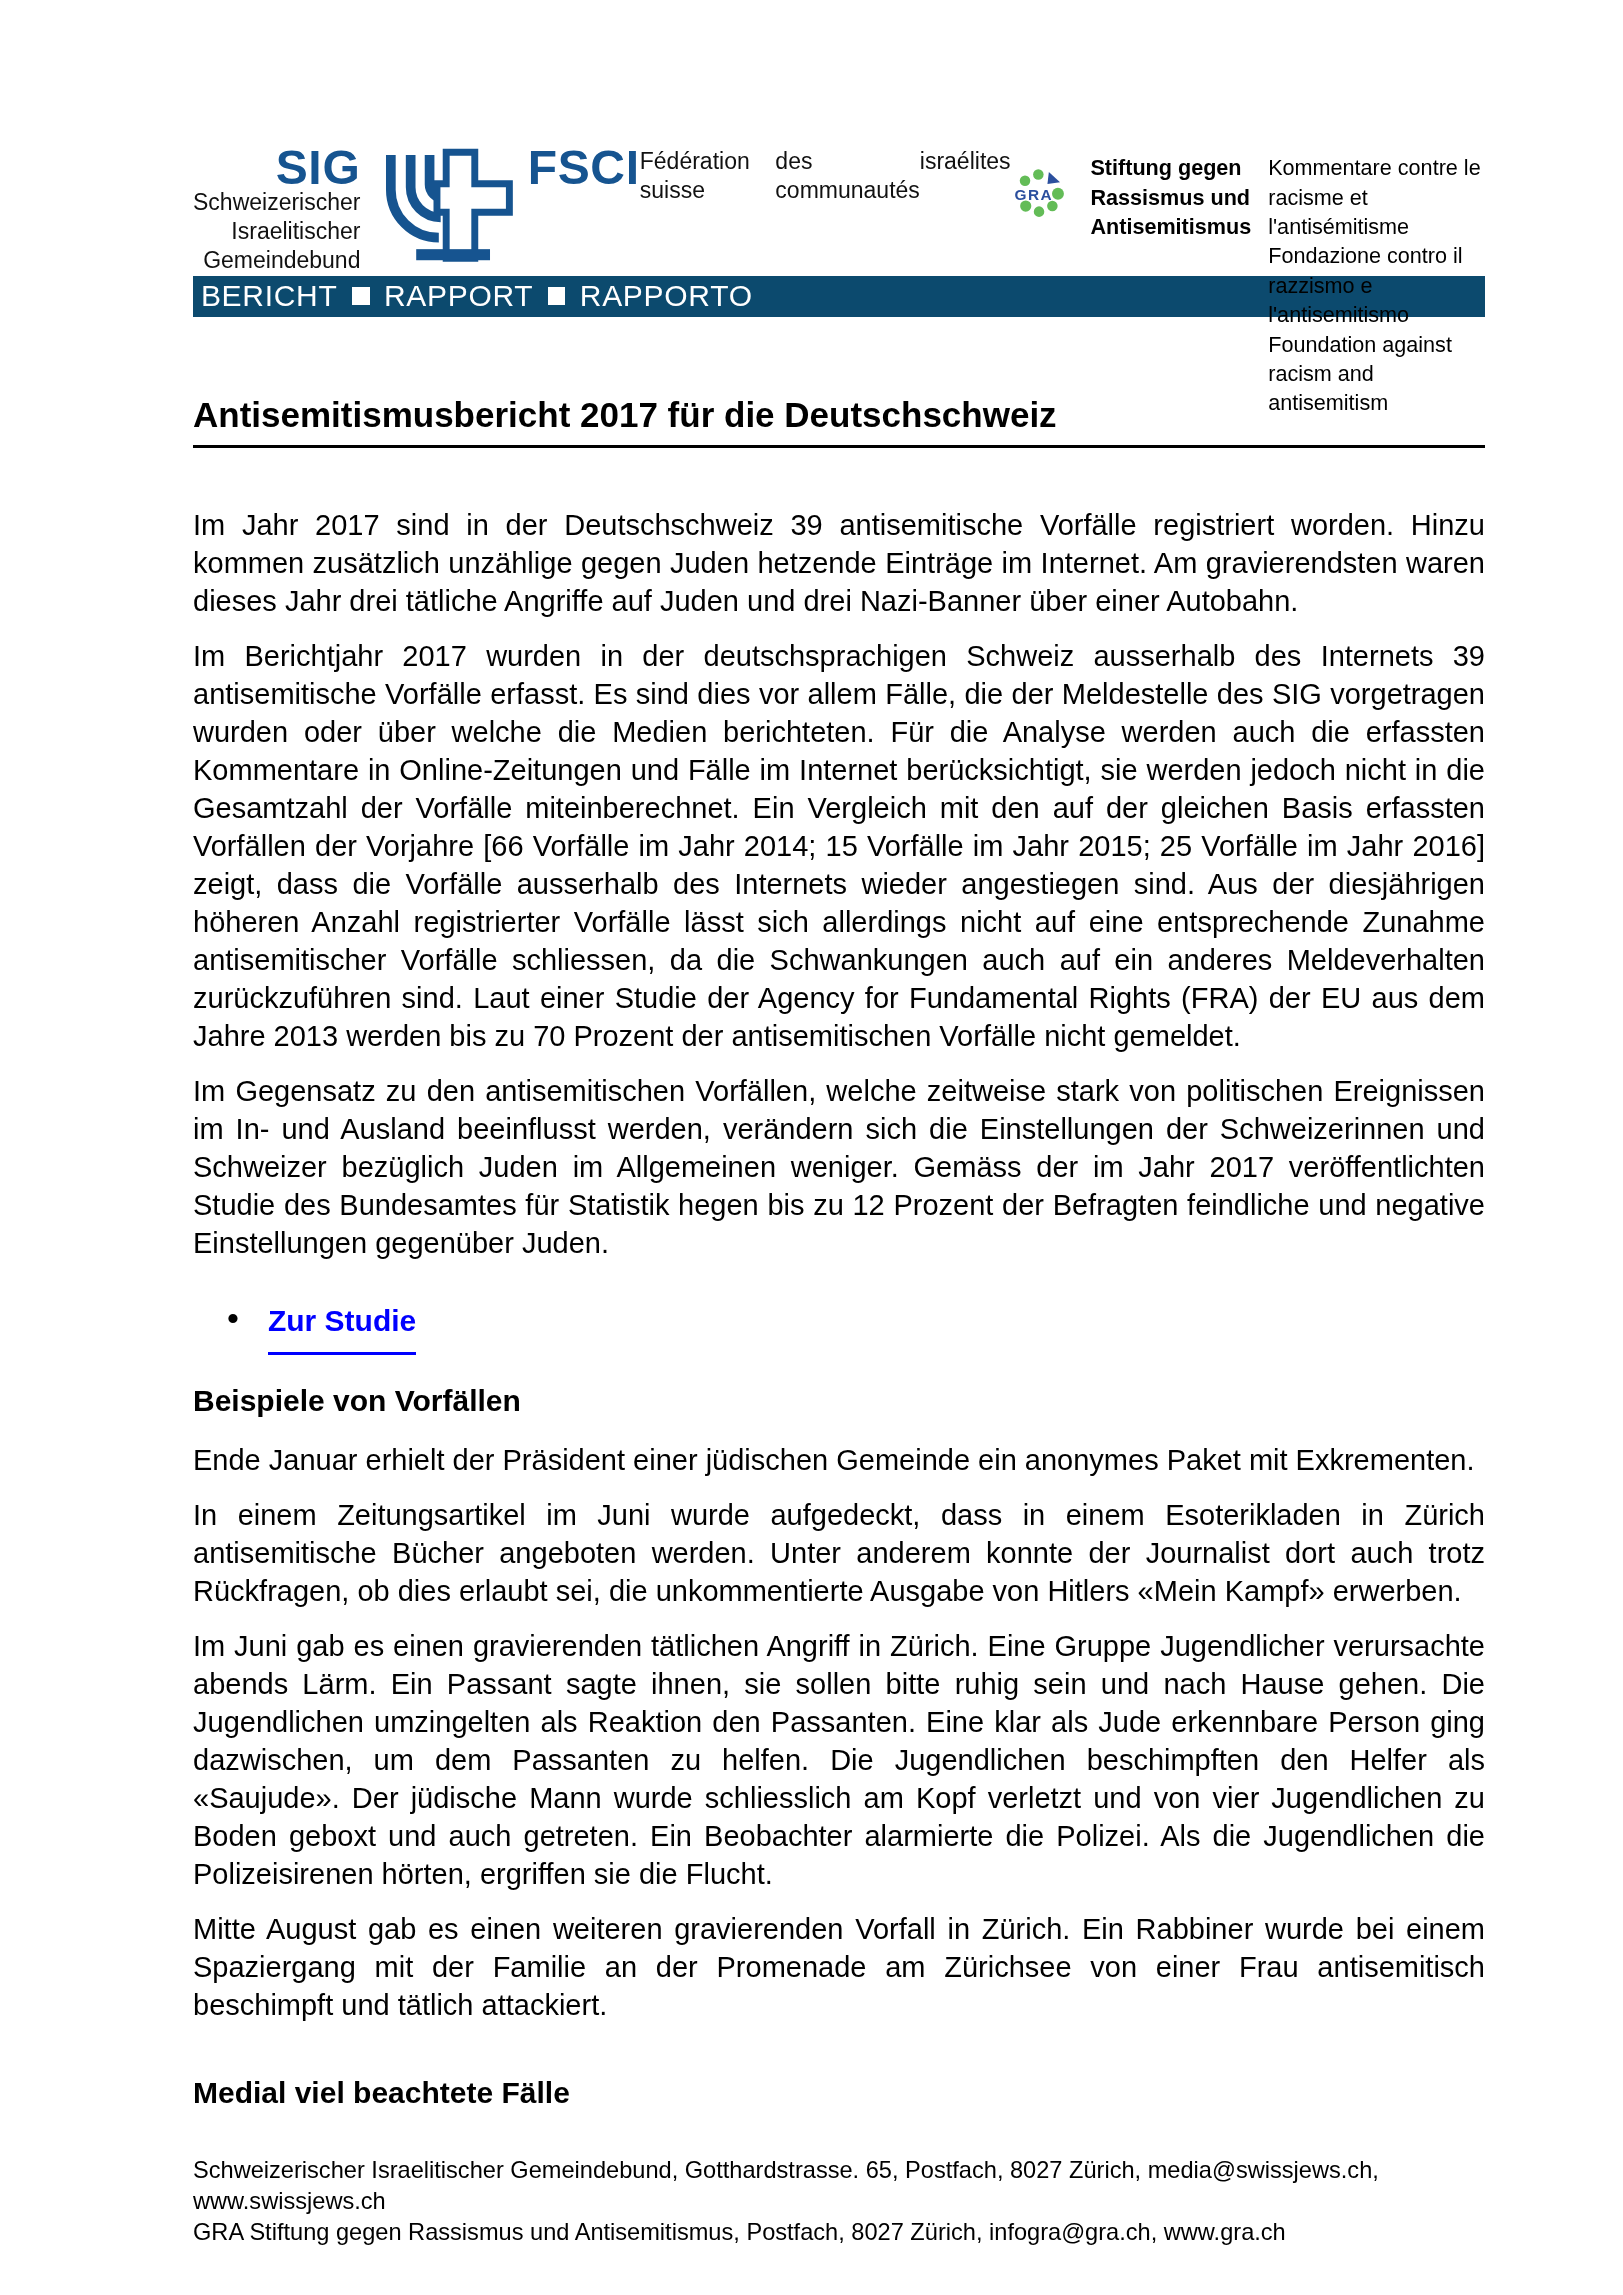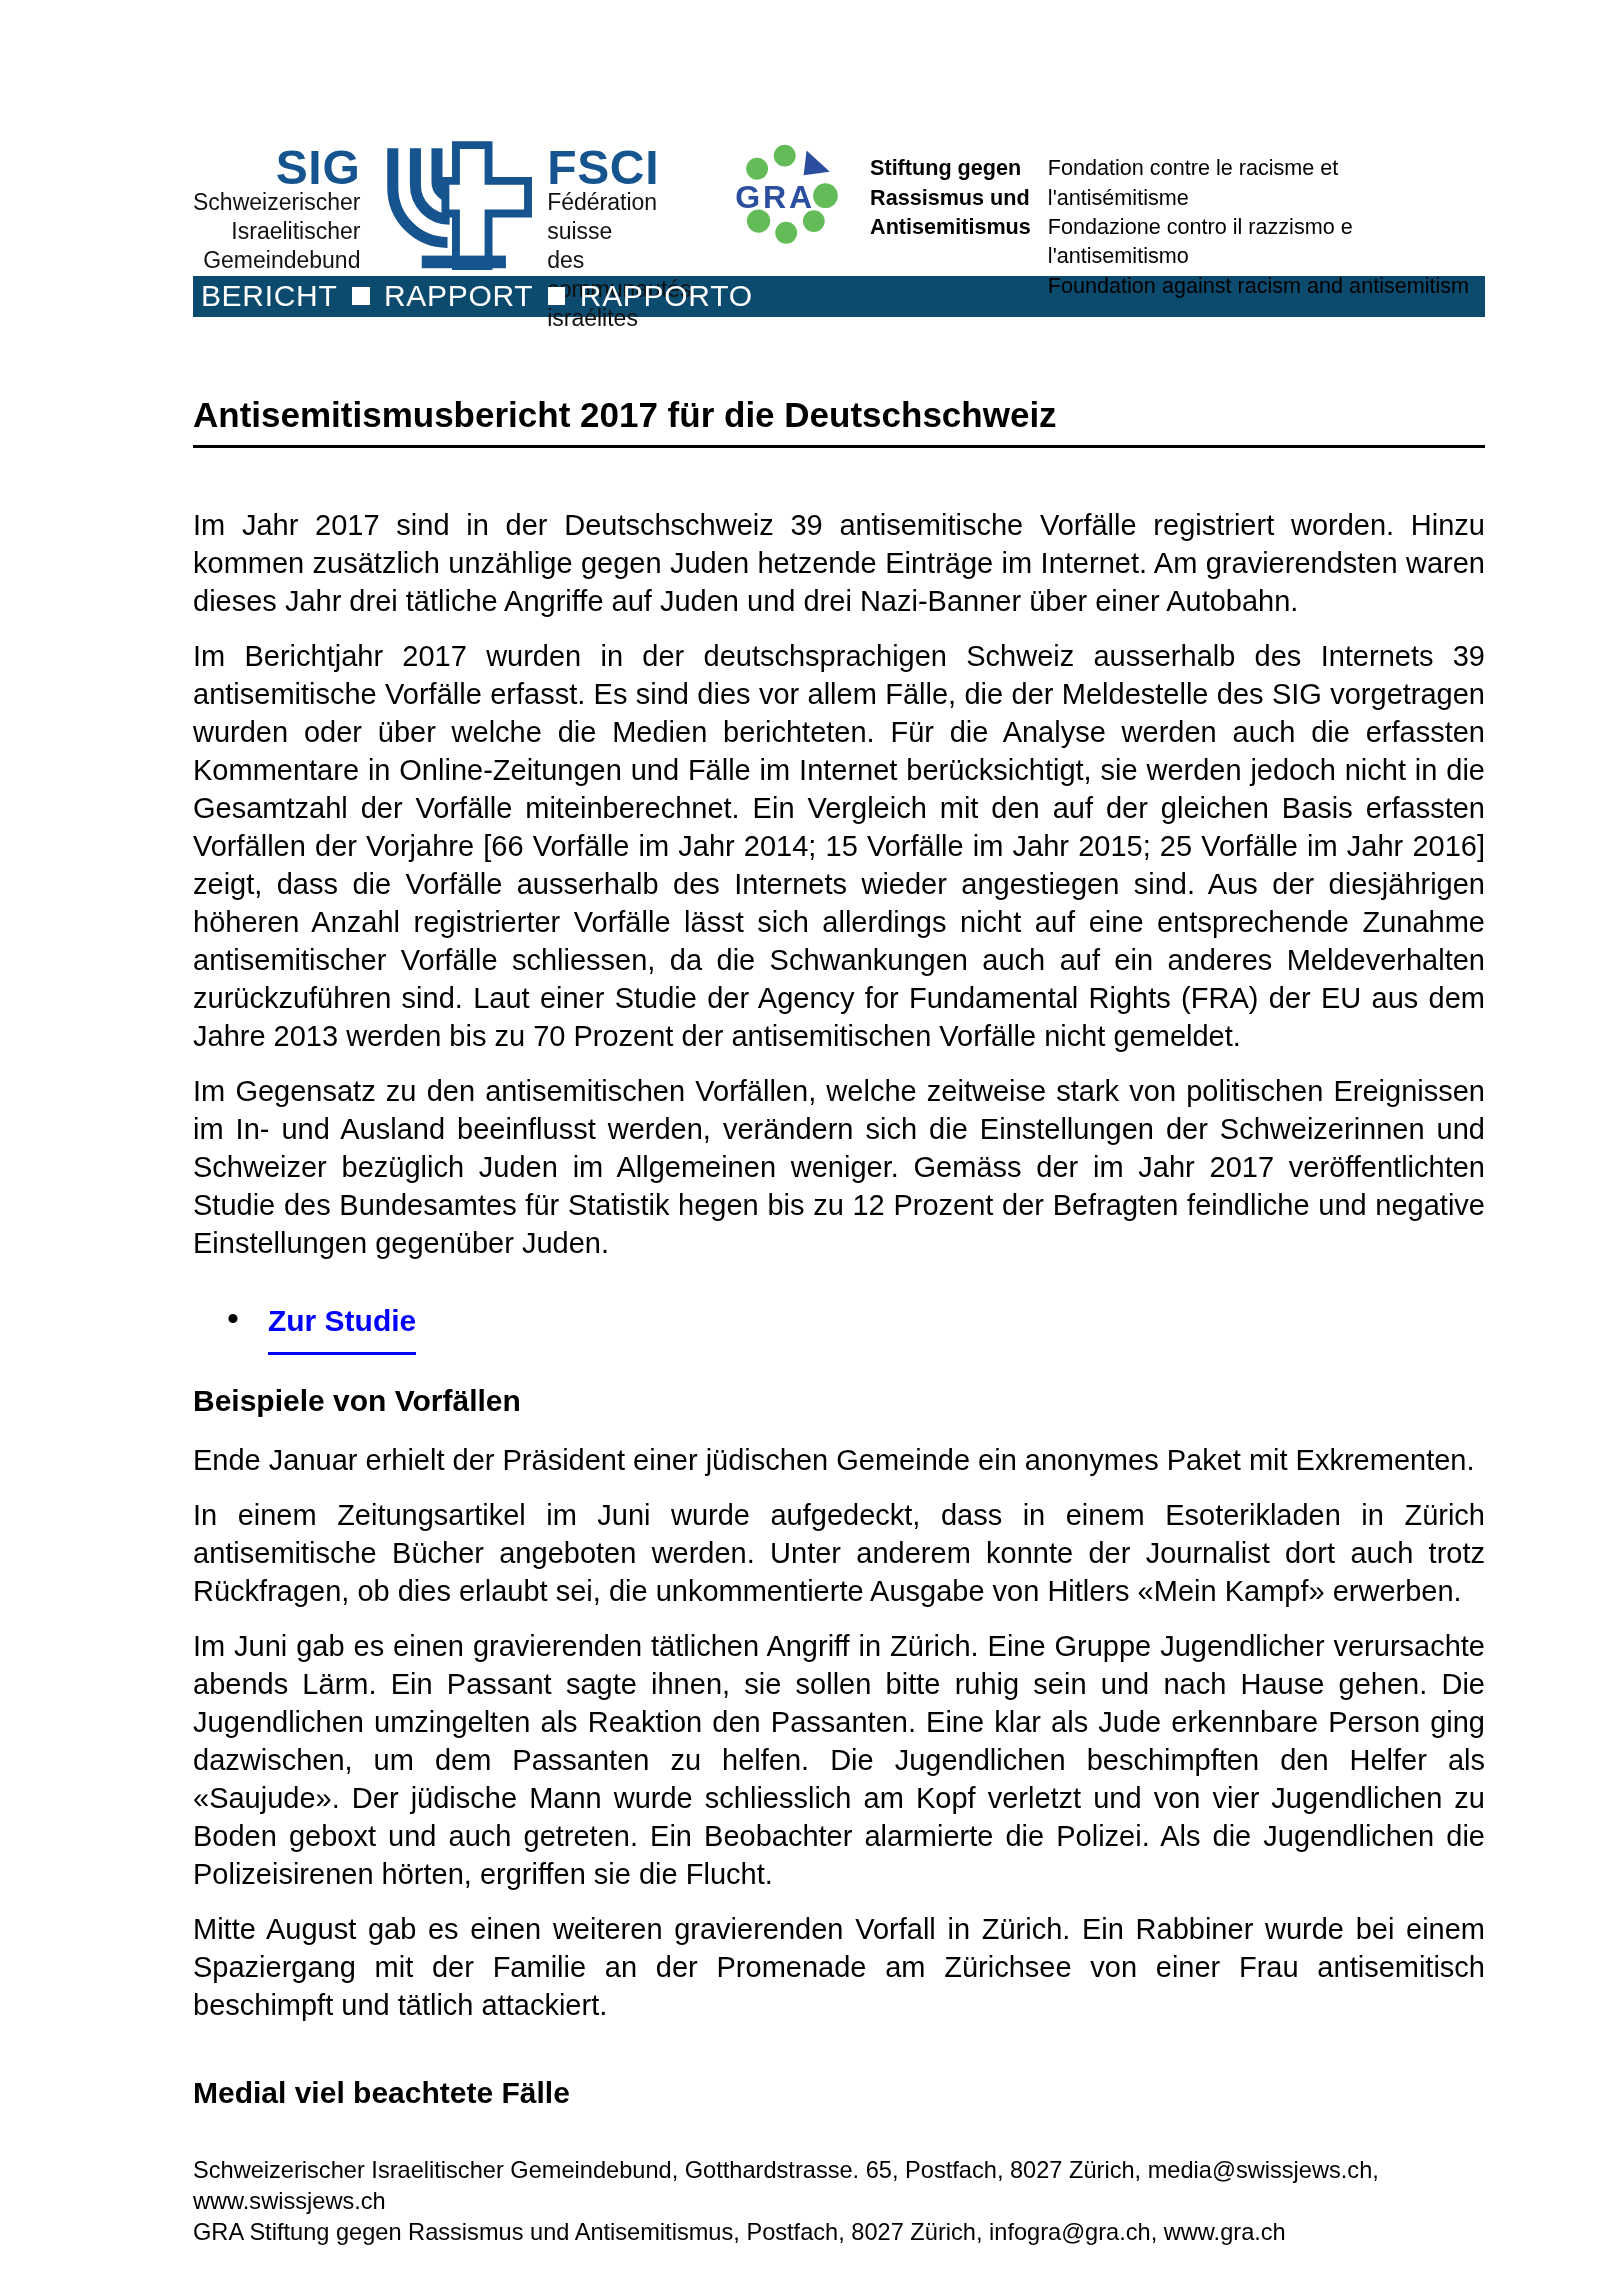--- a/index.html
+++ b/index.html
@@ -10,21 +10,21 @@
     font-family:"Liberation Sans","DejaVu Sans",sans-serif;
     color:#000;
     overflow:hidden;
     box-sizing:border-box;
     padding:131px 138px 0 193px;
   }
   
   .header{display:flex;justify-content:space-between;align-items:flex-start;height:134px;}
   .logo-left{display:flex;align-items:flex-start;}
   .sig-col{display:flex;flex-direction:column;align-items:flex-end;text-align:right;margin-top:15.7px;}
-  .fsci-col{display:flex;flex-direction:column;align-items:flex-start;text-align:left;margin-top:15.7px;}
+  .fsci-col{display:flex;flex-direction:row;align-items:flex-start;text-align:left;margin-top:15.7px;}
   .org-abbr{font-size:48px;font-weight:bold;color:#165490;line-height:41px;letter-spacing:0.7px;}
   .org-line{font-size:23px;line-height:29px;color:#111;}
   .menorah{margin:0 11.8px 0 17px;}
   .logo-right{display:flex;align-items:flex-start;margin-top:3.9px;}
   .gra-mark{margin-right:22px;}
   .gra-de{display:flex;flex-direction:column;margin-top:18.3px;margin-right:17px;}
   .gra-de .org-line{font-weight:bold;font-size:21.6px;line-height:29.4px;color:#000;}
   .gra-tr{display:flex;flex-direction:column;margin-top:18.3px;}
   .gra-tr .org-line{font-size:21.6px;line-height:29.4px;color:#000;}
   
@@ -105,21 +105,21 @@
         <circle cx="118" cy="115" r="15" fill="#63BC57"></circle>
         <polygon points="108,18 140,47 104,52" fill="#2B4F9E"></polygon>
         <text x="10" y="97" font-size="44" font-weight="bold" fill="#2B4F9E" letter-spacing="4" font-family="Liberation Sans, sans-serif">GRA</text>
       </svg>
       <div class="gra-de">
         <span class="org-line">Stiftung gegen</span>
         <span class="org-line">Rassismus und</span>
         <span class="org-line">Antisemitismus</span>
       </div>
       <div class="gra-tr">
-        <span class="org-line">Fondation contre le racisme et l'antisémitisme</span>
+        <span class="org-line">Kommentare contre le racisme et l'antisémitisme</span>
         <span class="org-line">Fondazione contro il razzismo e l'antisemitismo</span>
         <span class="org-line">Foundation against racism and antisemitism</span>
       </div>
     </div>
   </div>
 
   <div class="banner">
     <span>BERICHT</span>
     <span class="sq"></span>
     <span>RAPPORT</span>

